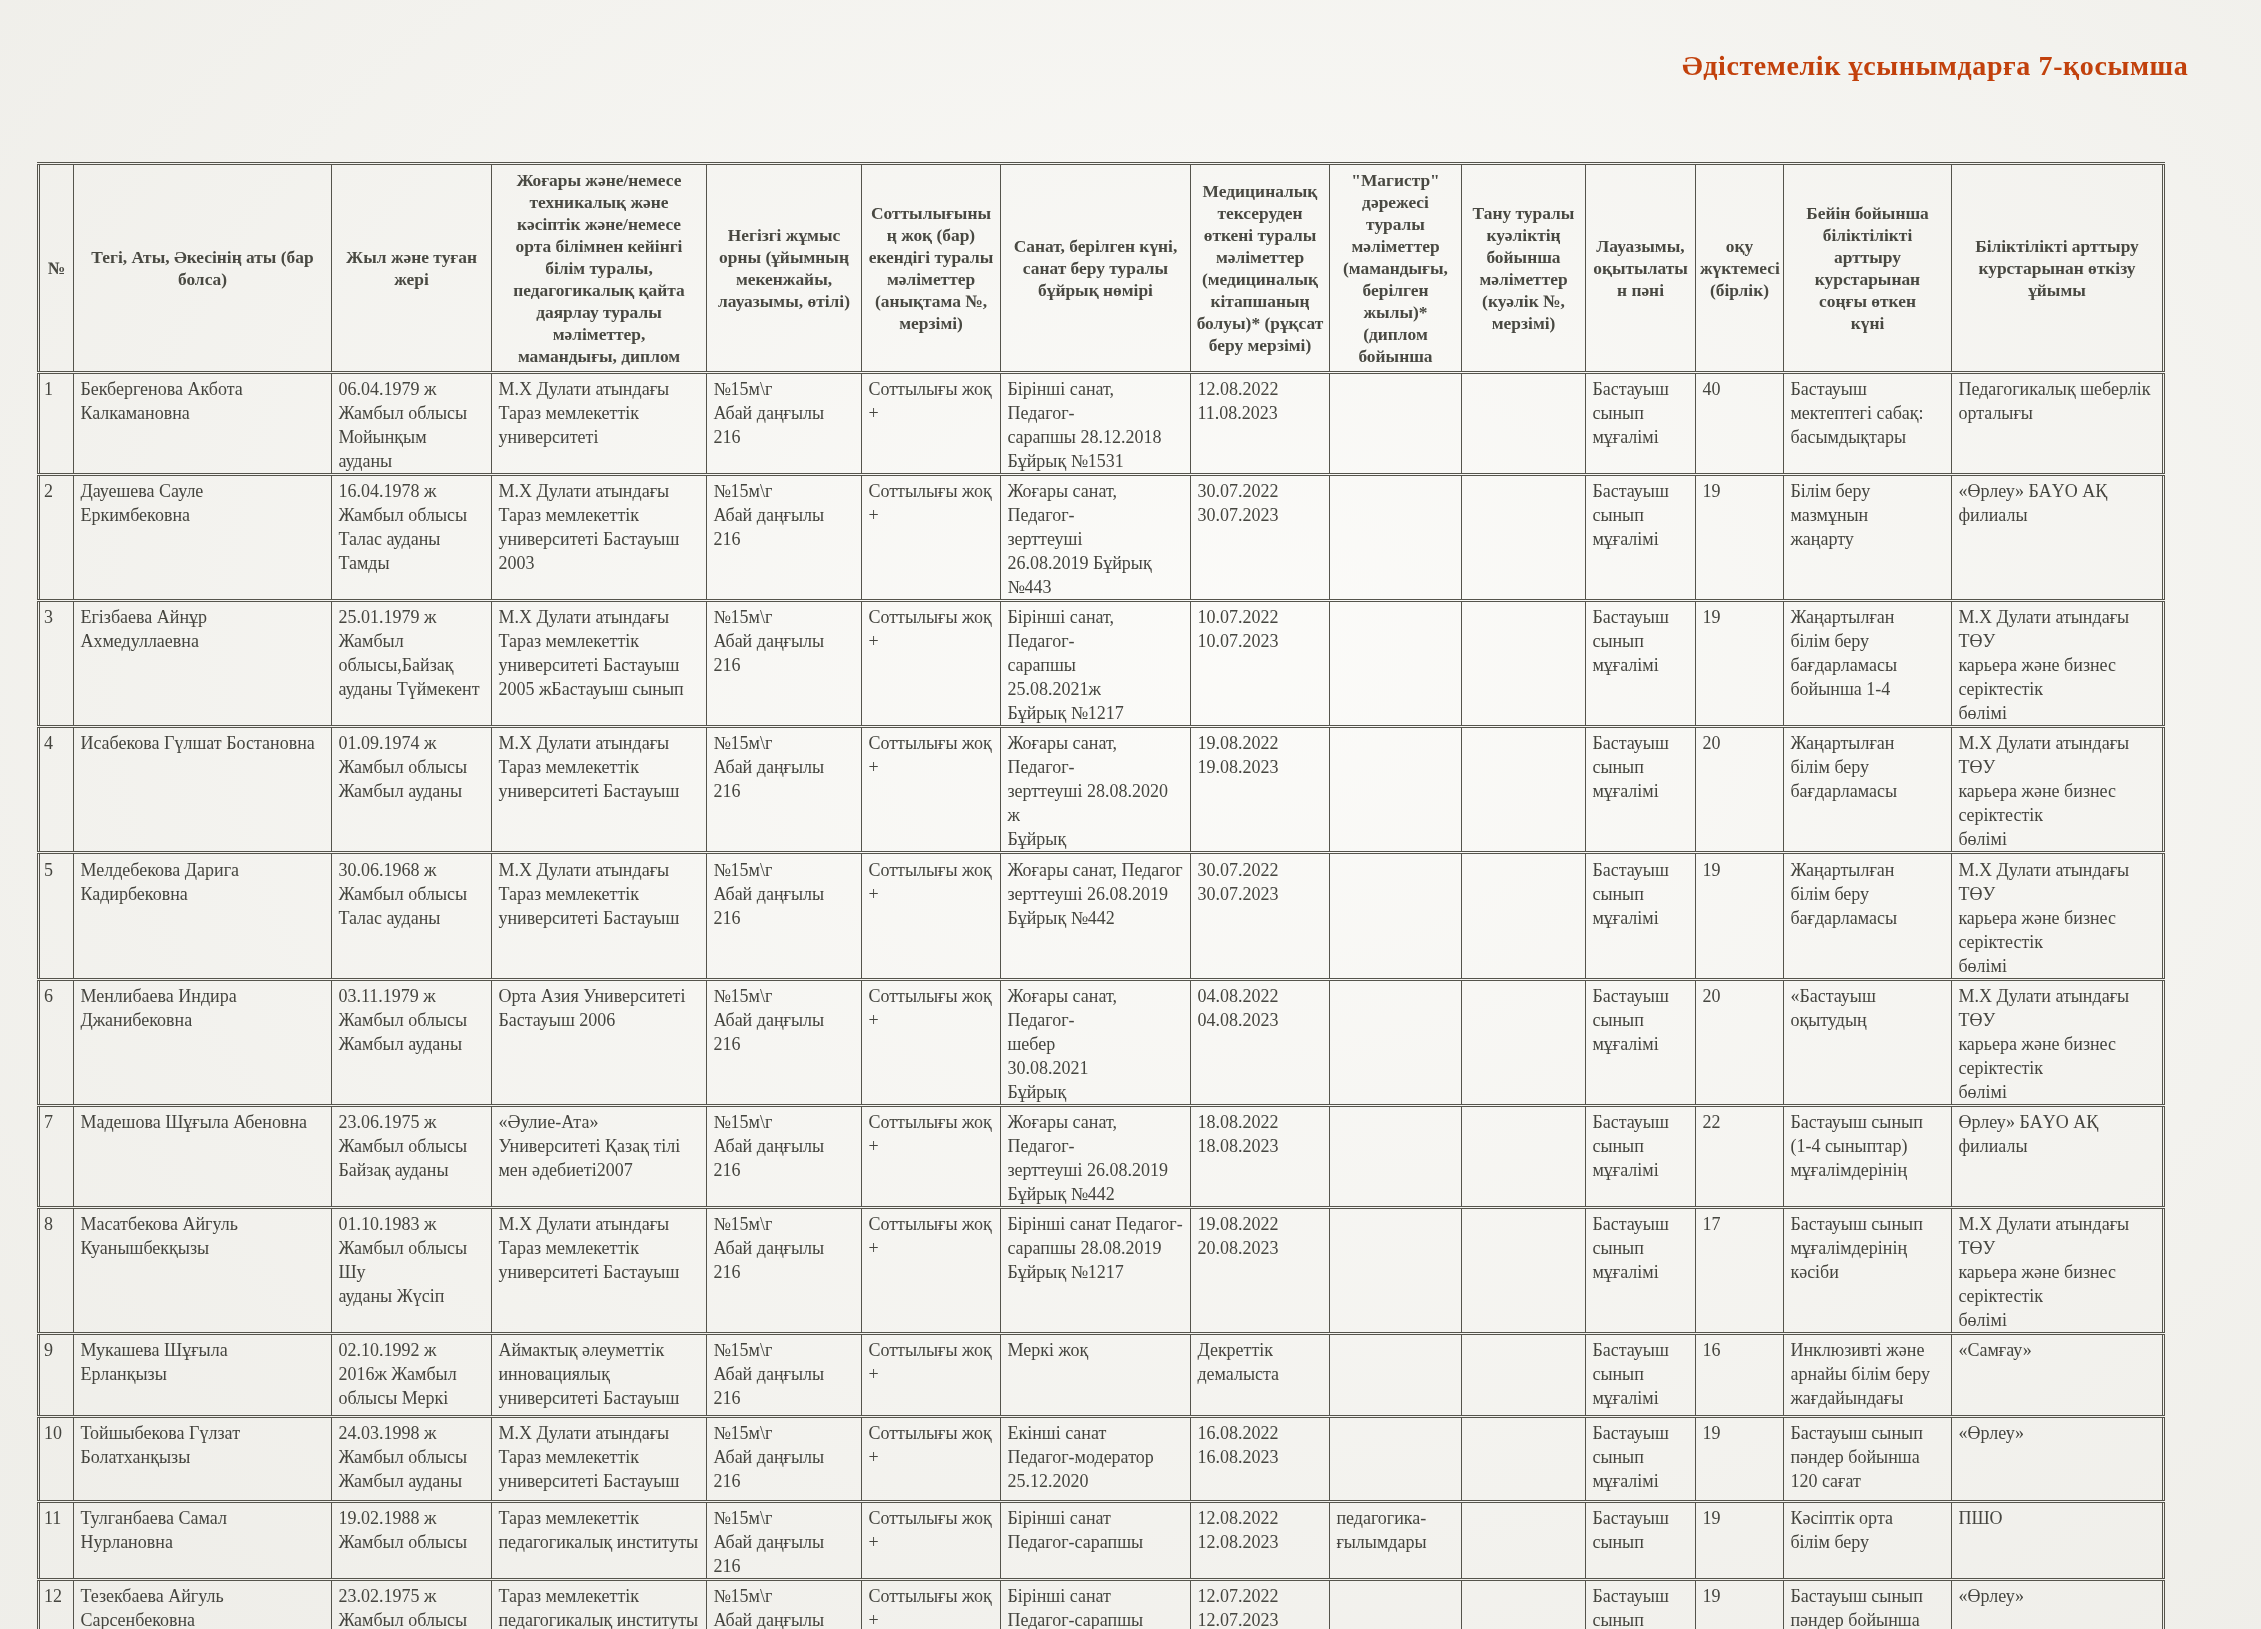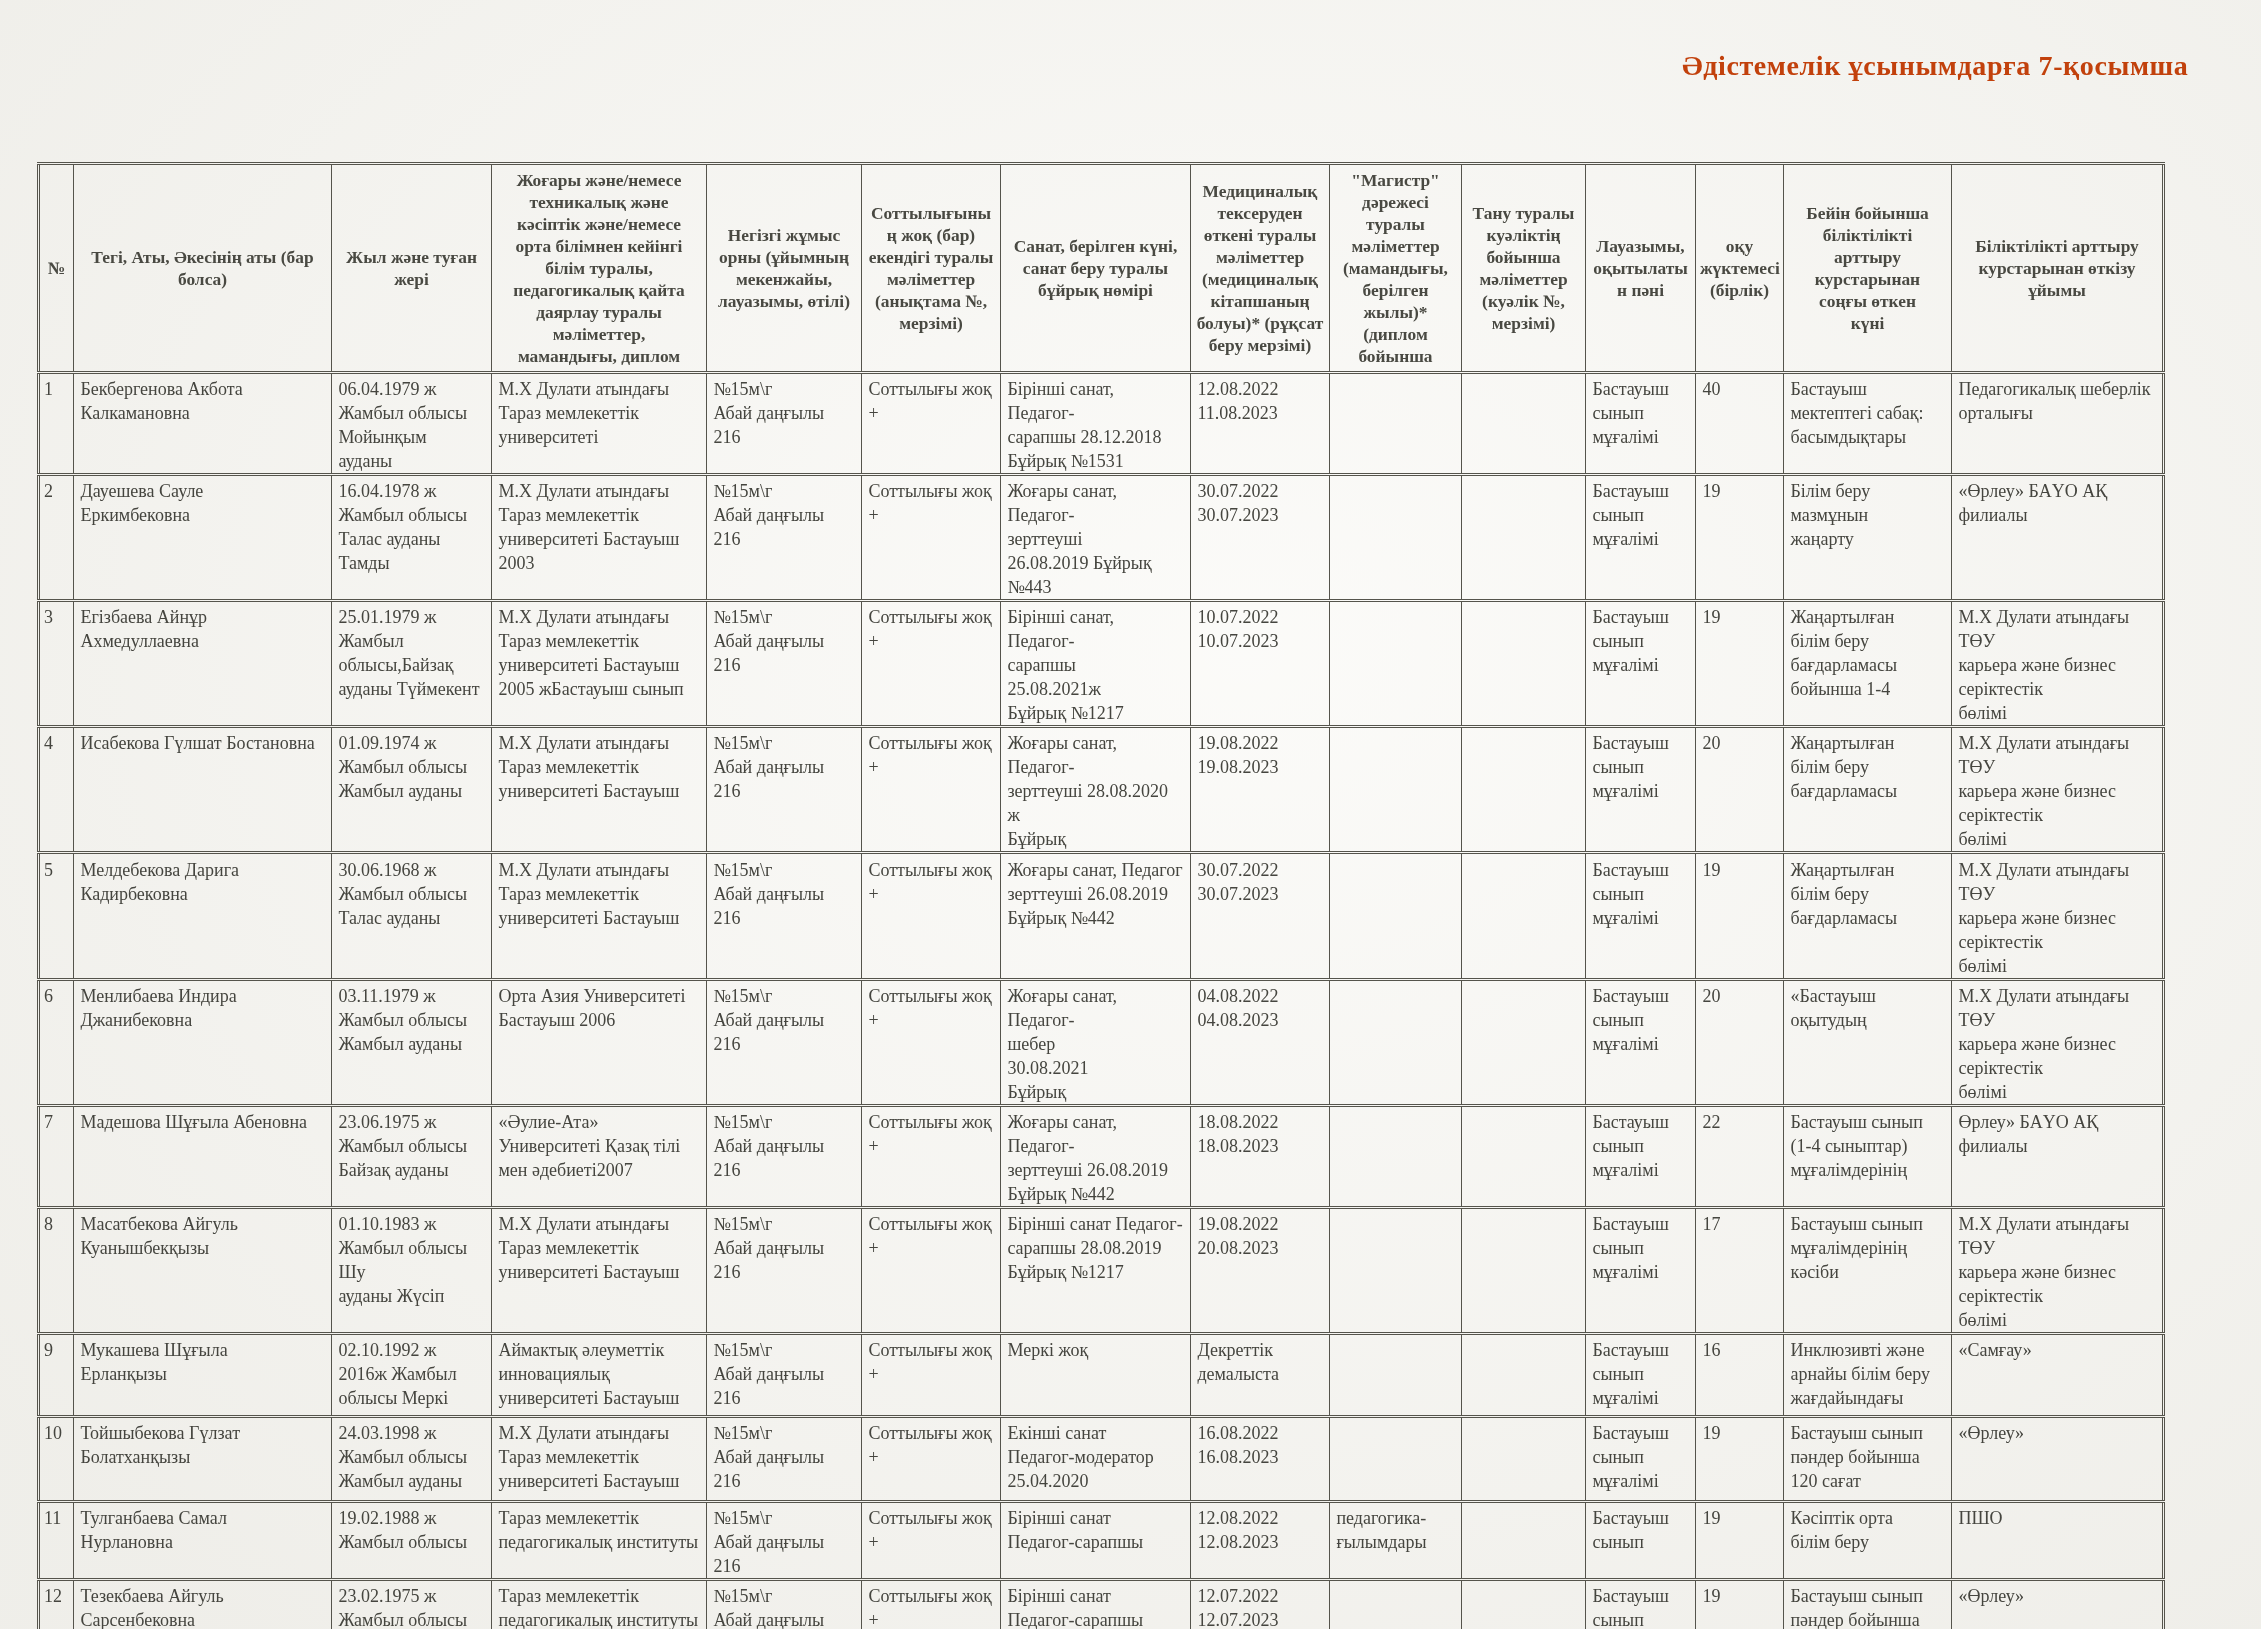--- a/index.html
+++ b/index.html
@@ -450,21 +450,21 @@
 Жамбыл ауданы</td>
         <td>М.Х Дулати атындағы
 Тараз мемлекеттік
 университеті Бастауыш</td>
         <td>№15м\г
 Абай даңғылы 216</td>
         <td>Соттылығы жоқ
 +</td>
         <td>Екінші санат
 Педагог-модератор
-25.04.2020</td>
+25.12.2020</td>
         <td>16.08.2022
 16.08.2023</td>
         <td></td>
         <td></td>
         <td>Бастауыш
 сынып
 мұғалімі</td>
         <td>19</td>
         <td>Бастауыш сынып
 пәндер бойынша

